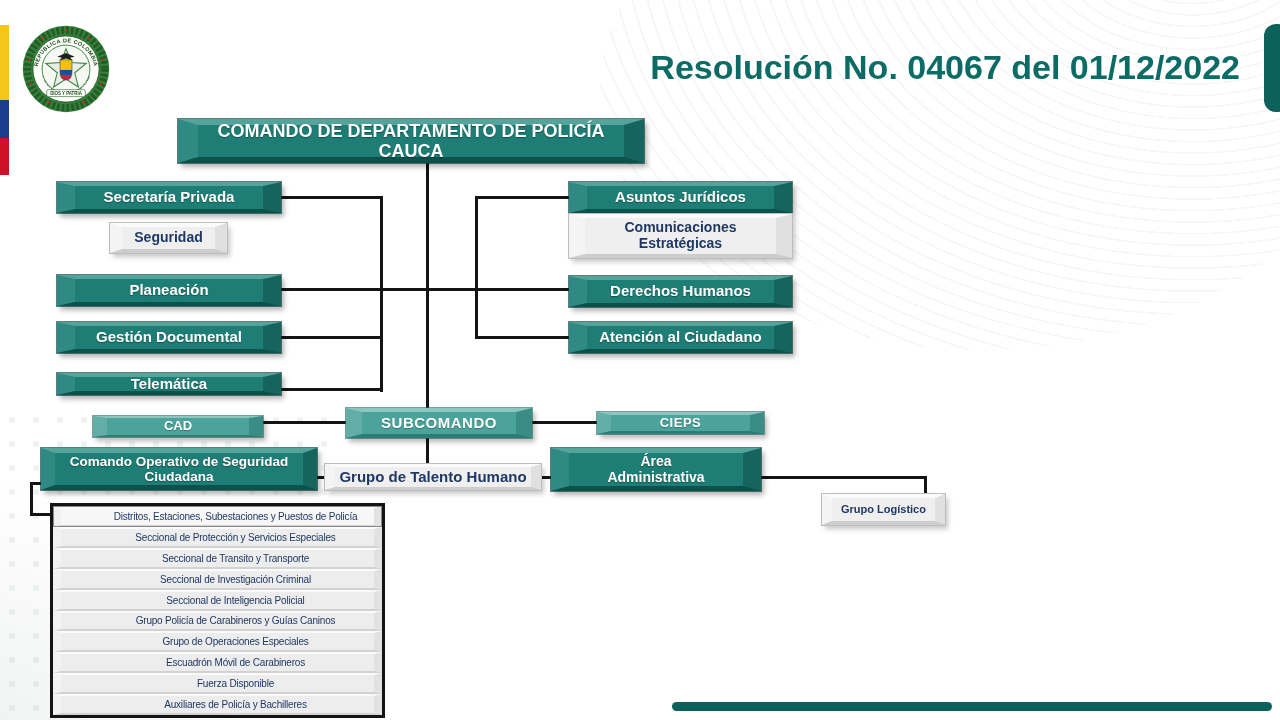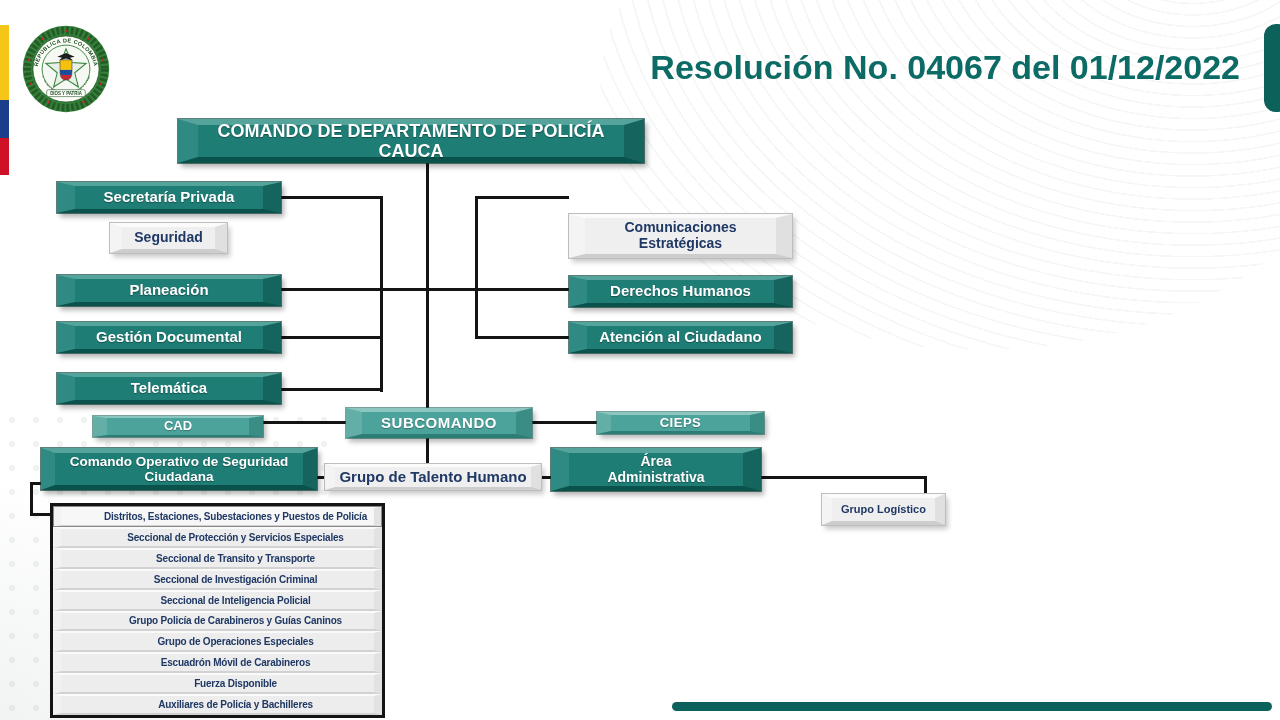--- a/index.html
+++ b/index.html
@@ -65,21 +65,21 @@
     background:#EFEFEF;color:#1F3864;font-weight:bold;
     border-color:#FBFBFB #E0E0E0 #CDCDCD #F4F4F4;
     box-shadow:0 0 0 1px #BDBDBD, 3px 4px 5px rgba(0,0,0,0.22);
   }
   
   .b-root{left:178px;top:119px;width:466px;height:44px;border-width:6px 20px;font-size:18px;}
   .b-secretaria{left:57px;top:182px;width:224px;height:31px;border-width:4px 18px;font-size:15px;text-align:right;}
   .b-seguridad{left:110px;top:223px;width:117px;height:30px;border-width:4px 12px;font-size:14px;}
   .b-planeacion{left:57px;top:275px;width:224px;height:31px;border-width:4px 18px;font-size:15px;}
   .b-gestion{left:57px;top:322px;width:224px;height:31px;border-width:4px 18px;font-size:15px;}
-  .b-telematica{left:57px;top:373px;width:224px;height:31px;border-width:4px 18px;font-size:15px;}
+  .b-telematica{left:57px;top:373px;width:224px;height:22px;border-width:4px 18px;font-size:15px;}
   .b-cad{left:93px;top:416px;width:170px;height:21px;border-width:2px 14px;font-size:13px;}
   .b-asuntos{left:569px;top:182px;width:223px;height:31px;border-width:4px 18px;font-size:15px;}
   .b-comunicaciones{left:569px;top:214px;width:223px;height:44px;border-width:4px 16px;font-size:14px;}
   .b-derechos{left:569px;top:276px;width:223px;height:31px;border-width:4px 18px;font-size:15px;}
   .b-atencion{left:569px;top:322px;width:223px;height:31px;border-width:4px 18px;font-size:15px;}
   .b-subcomando{left:346px;top:408px;width:186px;height:30px;border-width:4px 16px;font-size:15px;letter-spacing:0.5px;}
   .b-cieps{left:597px;top:412px;width:167px;height:22px;border-width:3px 14px;font-size:13px;letter-spacing:0.5px;}
   .b-comando-op{left:41px;top:448px;width:276px;height:42px;border-width:5px 14px;font-size:13.5px;}
   .b-talento{left:325px;top:464px;width:216px;height:26px;border-width:3px 10px;font-size:15px;}
   .b-area{left:551px;top:448px;width:210px;height:43px;border-width:5px 18px;font-size:14px;}
@@ -88,21 +88,21 @@
   
   .unit-list{
     position:absolute;left:50px;top:503px;width:335px;height:215px;
     border:3px solid #141414;background:#EFEFEF;box-sizing:border-box;
     display:flex;flex-direction:column;
   }
   .unit-row{
     flex:1;position:relative;display:flex;align-items:center;justify-content:center;
     box-sizing:border-box;border-style:solid;border-width:2px 8px;
     background:#EDEDED;border-color:#FAFAFA #E2E2E2 #D2D2D2 #F2F2F2;
-    color:#1F3864;font-weight:bold;font-size:10px;letter-spacing:-0.2px;
+    color:#1F3864;font-weight:normal;font-size:10px;letter-spacing:-0.2px;
     text-align:center;white-space:nowrap;padding-left:36px;
   }
   .unit-row.first{background:#F7F7F7;outline:1px solid #8A8A8A;outline-offset:-1px;}
 </style>
 </head>
 <body>
 
 <div class="stage">
 
   <div class="deco-tr"></div>
@@ -195,20 +195,23 @@
   </div>
   <div class="bx teal b-gestion">
     <span>Gestión Documental</span>
   </div>
   <div class="bx teal b-telematica">
     <span>Telemática</span>
   </div>
   <div class="bx tealmid b-cad">
     <span>CAD</span>
   </div>
+  <div class="bx teal b-asuntos">
+    <span>Asuntos Jurídicos</span>
+  </div>
   <div class="bx light b-comunicaciones">
     <span>Comunicaciones Estratégicas</span>
   </div>
   <div class="bx teal b-derechos">
     <span>Derechos Humanos</span>
   </div>
   <div class="bx teal b-atencion">
     <span>Atención al Ciudadano</span>
   </div>
   <div class="bx tealmid b-subcomando">

